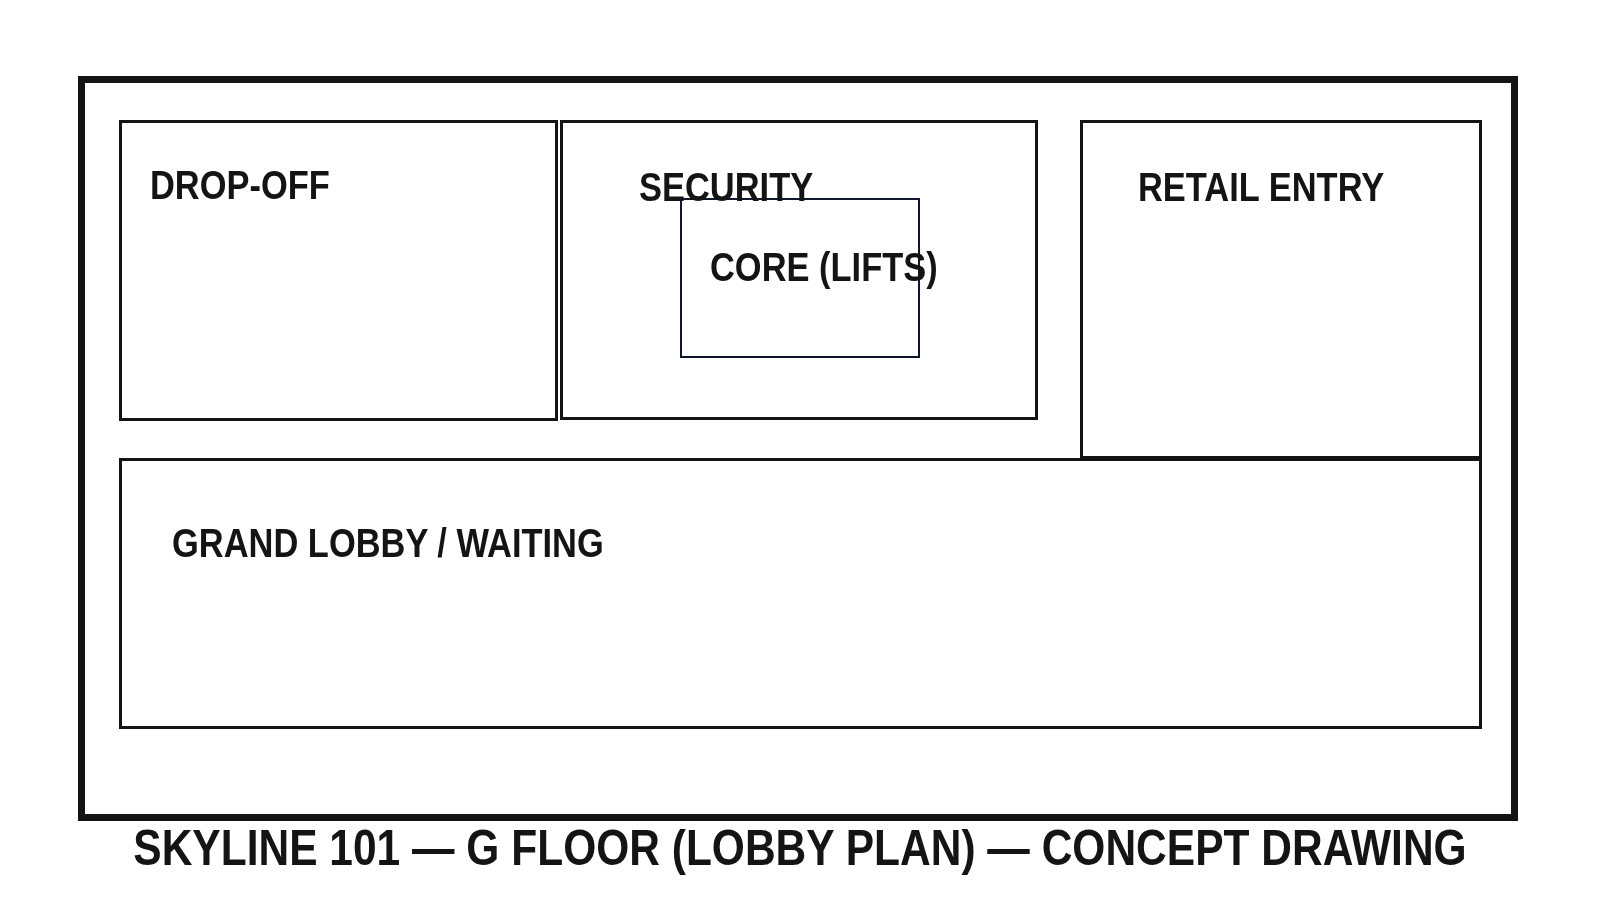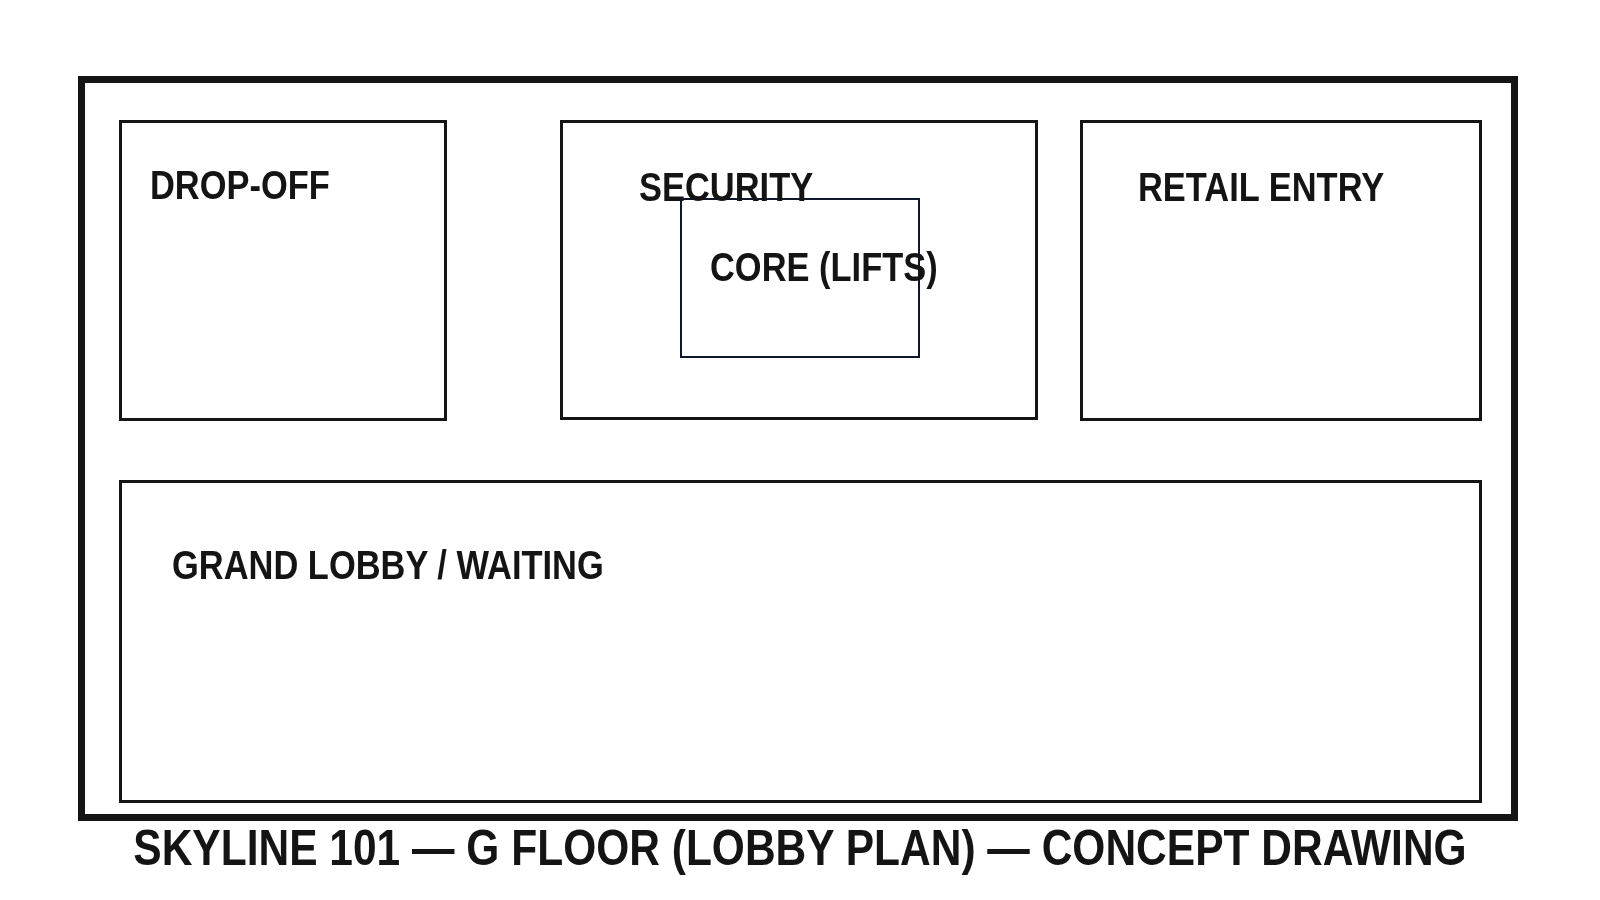--- a/index.html
+++ b/index.html
@@ -27,24 +27,24 @@
     box-sizing: border-box;
     background: #ffffff;
   }
   
   .room {
     position: absolute;
     border: 3px solid #141414;
     box-sizing: border-box;
     background: transparent;
   }
-  .room-dropoff { left: 119px; top: 120px; width: 328px; height: 301px; }
+  .room-dropoff { left: 119px; top: 120px; width: 439px; height: 301px; }
   .room-security { left: 560px; top: 120px; width: 478px; height: 300px; }
-  .room-retail { left: 1080px; top: 120px; width: 402px; height: 301px; }
-  .room-lobby { left: 119px; top: 480px; width: 1363px; height: 323px; }
+  .room-retail { left: 1080px; top: 120px; width: 402px; height: 339px; }
+  .room-lobby { left: 119px; top: 458px; width: 1363px; height: 271px; }
   
   .room-core {
     position: absolute;
     left: 117px;
     top: 75px;
     width: 240px;
     height: 160px;
     border: 2px solid #0f172a;
     box-sizing: border-box;
   }

